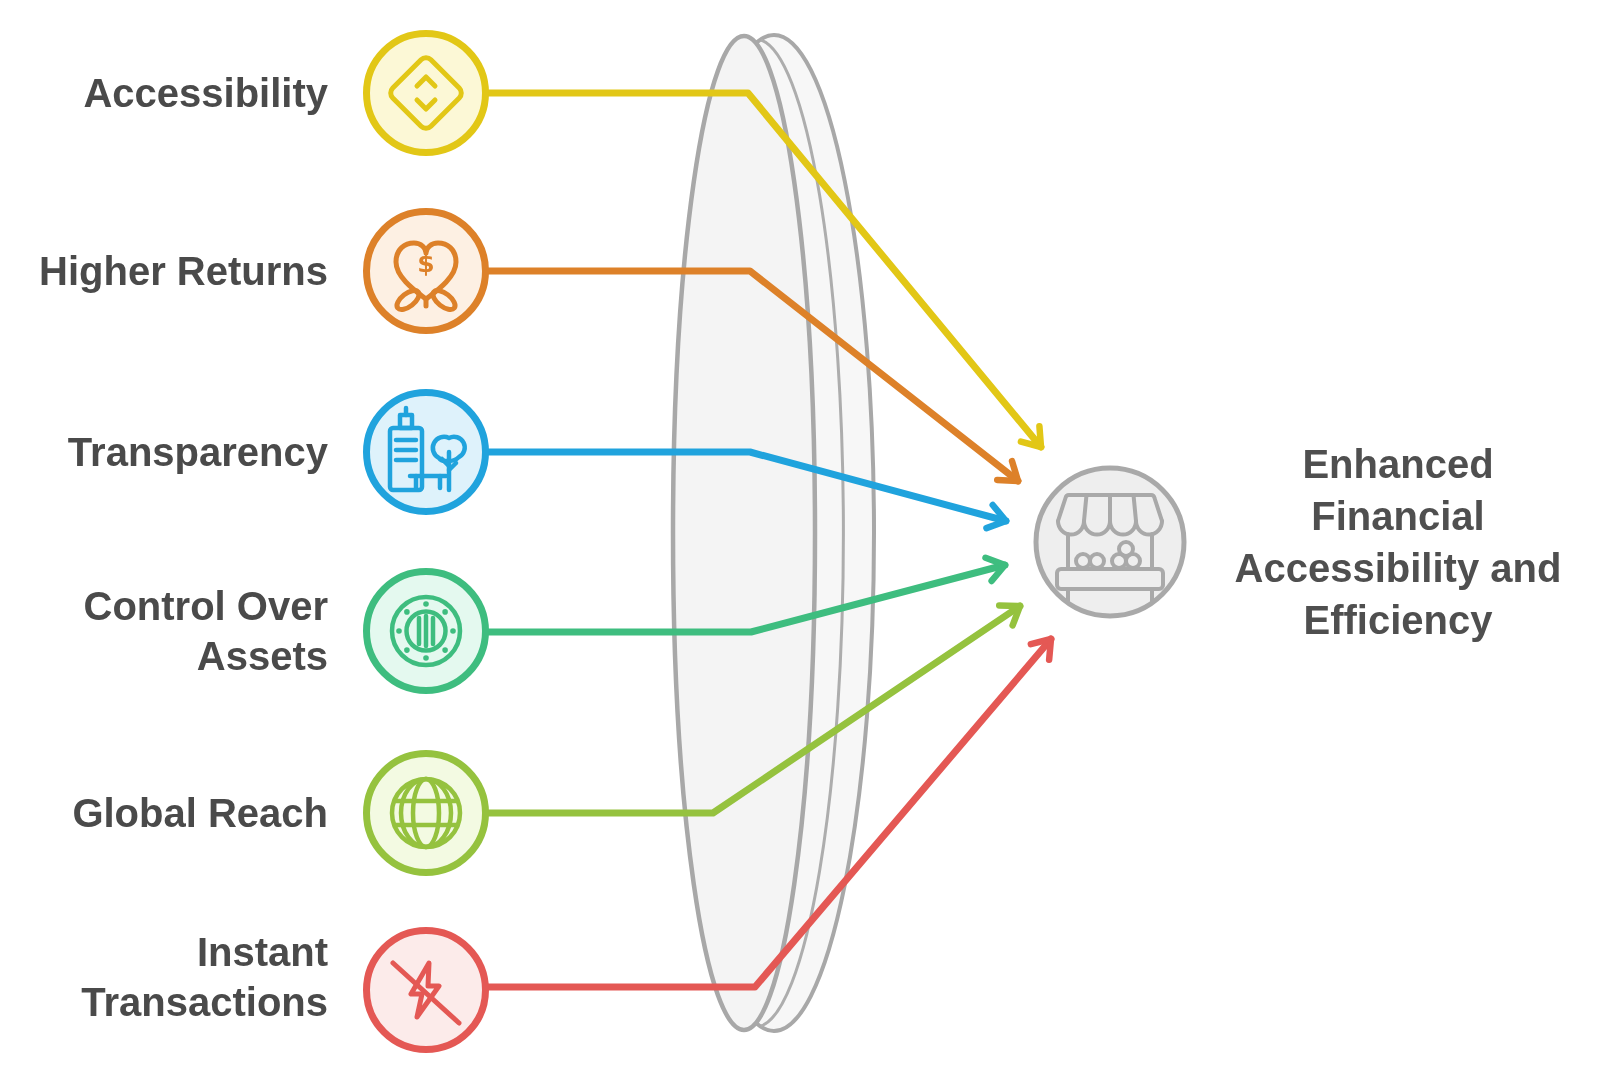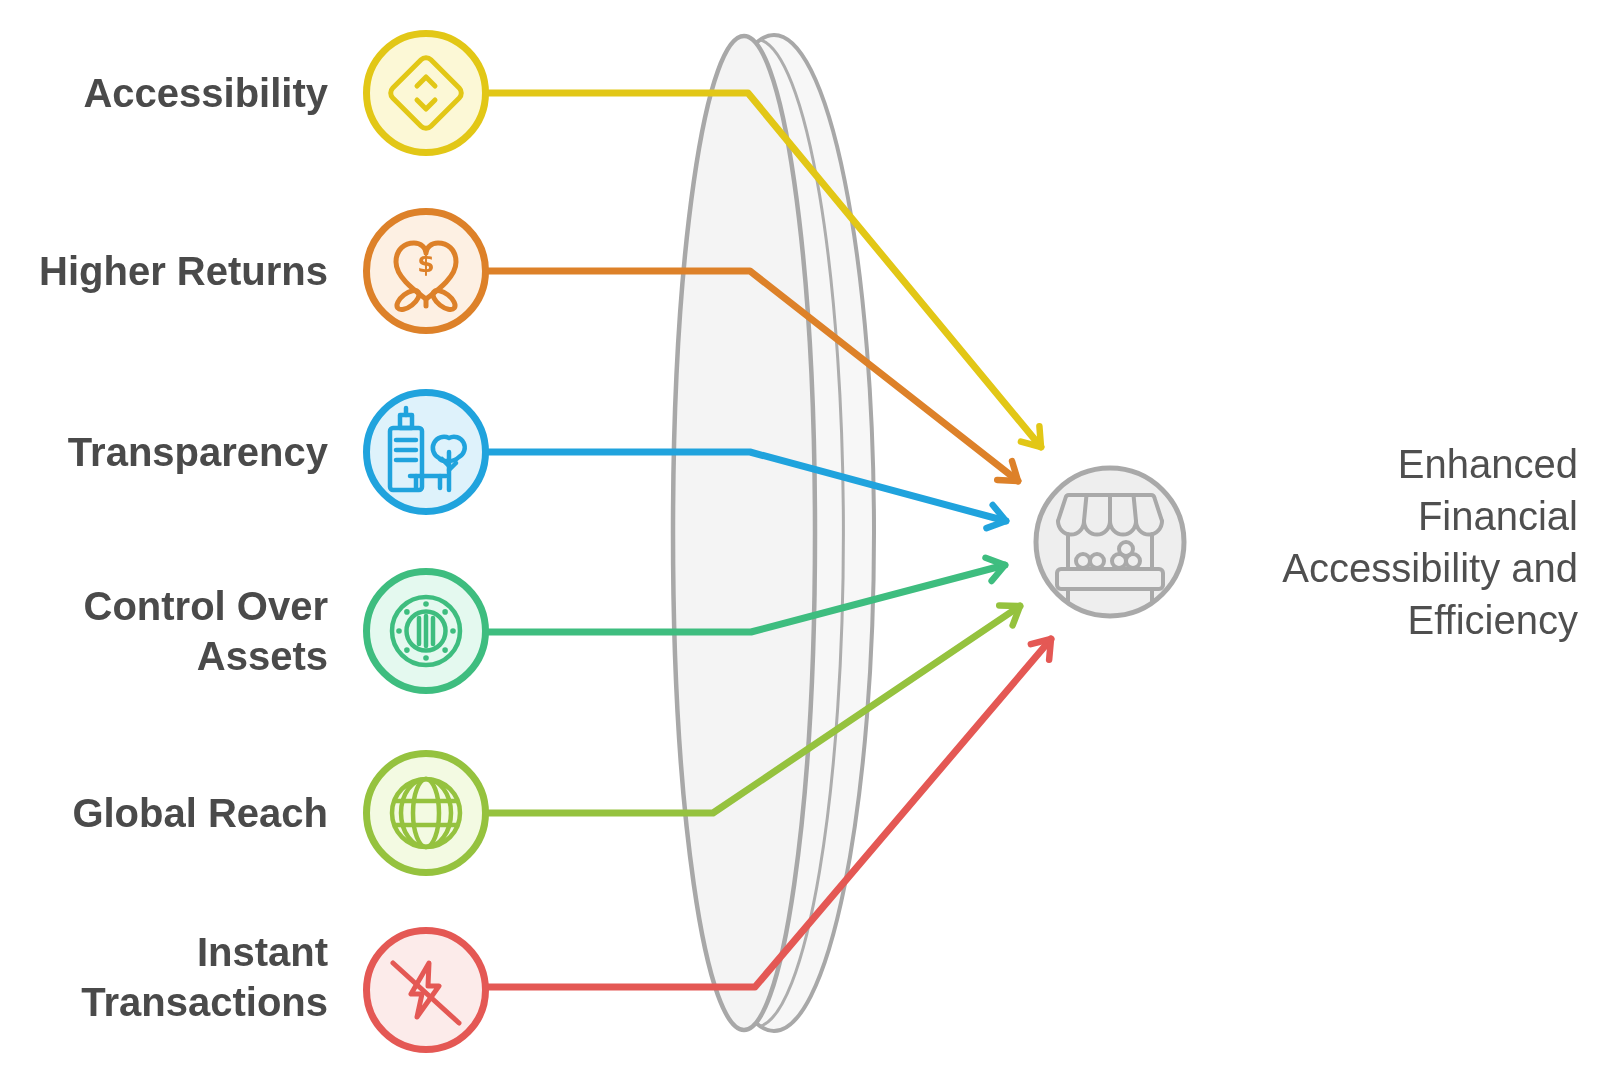--- a/index.html
+++ b/index.html
@@ -19,24 +19,24 @@
     line-height:50px;
     font-weight:600;
     color:#4a4a4a;
     white-space:pre-line;
   }
   .output-label{
     position:absolute;
     left:1218px;
     top:438px;
     width:360px;
-    text-align:right;
+    text-align:center;
     font-size:40px;
     line-height:52px;
-    font-weight:400;
+    font-weight:700;
     color:#4f4f4f;
     white-space:pre-line;
   }
   svg{position:absolute;left:0;top:0;}
 </style>
 </head>
 <body>
 
 <div id="stage">
 

